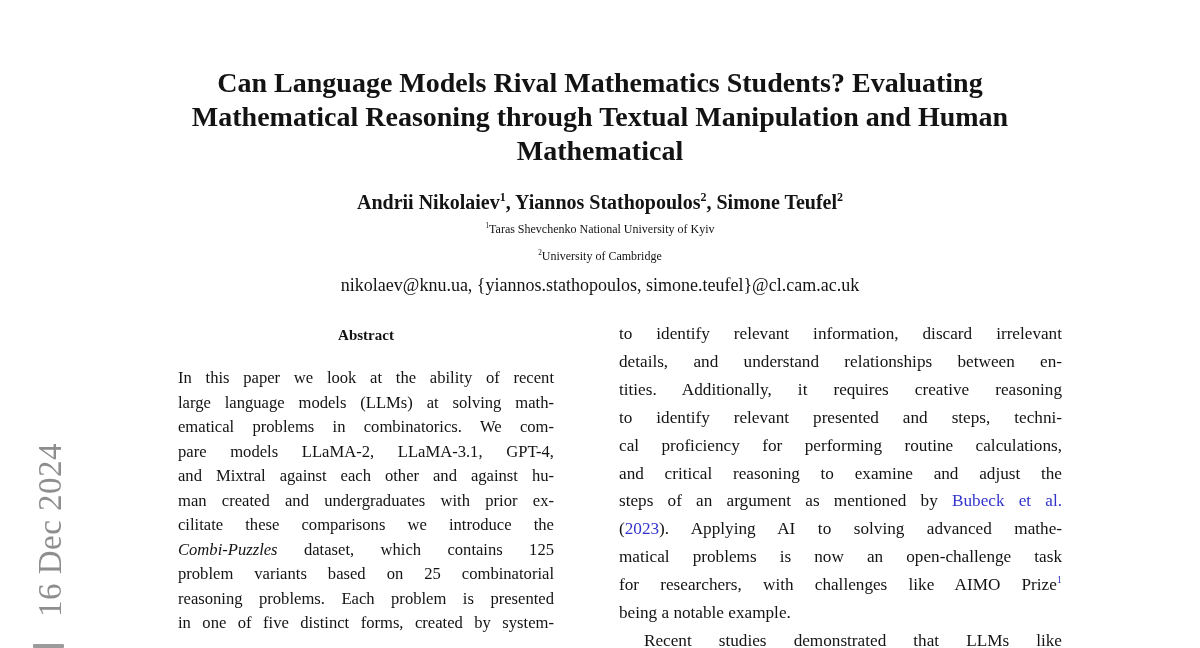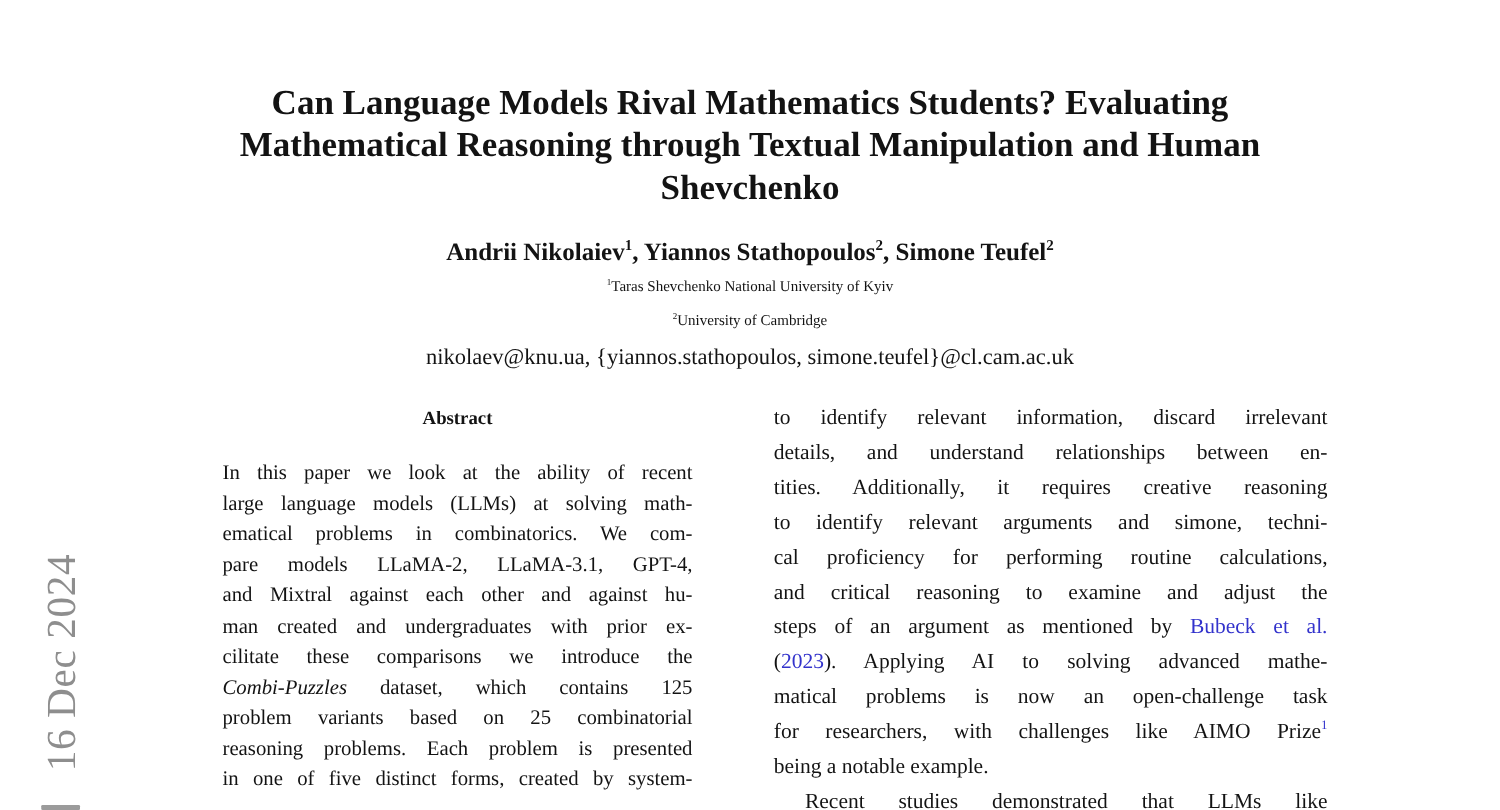--- a/index.html
+++ b/index.html
@@ -47,21 +47,21 @@
 </head>
 <body style="--link: #3333cc; --stamp: #8e8e8e;">
 
 <div class="stamp">16 Dec 2024</div>
 <div class="stamp-frag"></div>
 
 <div class="header">
   <div class="title">
       <div class="tline">Can Language Models Rival Mathematics Students? Evaluating</div>
       <div class="tline">Mathematical Reasoning through Textual Manipulation and Human</div>
-      <div class="tline">Shevchenko</div>
+      <div class="tline">Mathematical</div>
     </div>
   <div class="hblock">
       <div class="tline authors-line"><span>Andrii Nikolaiev</span><sup class="seg-sup">1</sup><span>, Yiannos Stathopoulos</span><sup class="seg-sup">2</sup><span>, Simone Teufel</span><sup class="seg-sup">2</sup></div>
       <div class="tline affil-line"><sup class="seg-sup">1</sup><span>Taras Shevchenko National University of Kyiv</span></div>
       <div class="tline affil-line"><sup class="seg-sup">2</sup><span>University of Cambridge</span></div>
       <div class="tline email-line">nikolaev@knu.ua, {yiannos.stathopoulos, simone.teufel}@cl.cam.ac.uk</div>
     </div>
 </div>
 
 <div class="abstract">
@@ -78,21 +78,21 @@
       <div class="tline">problem variants based on 25 combinatorial</div>
       <div class="tline">reasoning problems. Each problem is presented</div>
       <div class="tline">in one of five distinct forms, created by system-</div>
     </div>
 </div>
 
 <div class="bodycol just">
     <div class="tline">to identify relevant information, discard irrelevant</div>
     <div class="tline">details, and understand relationships between en-</div>
     <div class="tline">tities. Additionally, it requires creative reasoning</div>
-    <div class="tline">to identify relevant arguments and simone, techni-</div>
+    <div class="tline">to identify relevant presented and steps, techni-</div>
     <div class="tline">cal proficiency for performing routine calculations,</div>
     <div class="tline">and critical reasoning to examine and adjust the</div>
     <div class="tline"><span>steps of an argument as mentioned by </span><span class="seg-link">Bubeck et al.</span></div>
     <div class="tline"><span>(</span><span class="seg-link">2023</span><span>). Applying AI to solving advanced mathe-</span></div>
     <div class="tline">matical problems is now an open-challenge task</div>
     <div class="tline"><span>for researchers, with challenges like AIMO Prize</span><sup class="seg-suplink">1</sup></div>
     <div class="tline tl-left">being a notable example.</div>
     <div class="tline tl-indent">Recent studies demonstrated that LLMs like</div>
   </div>
 

